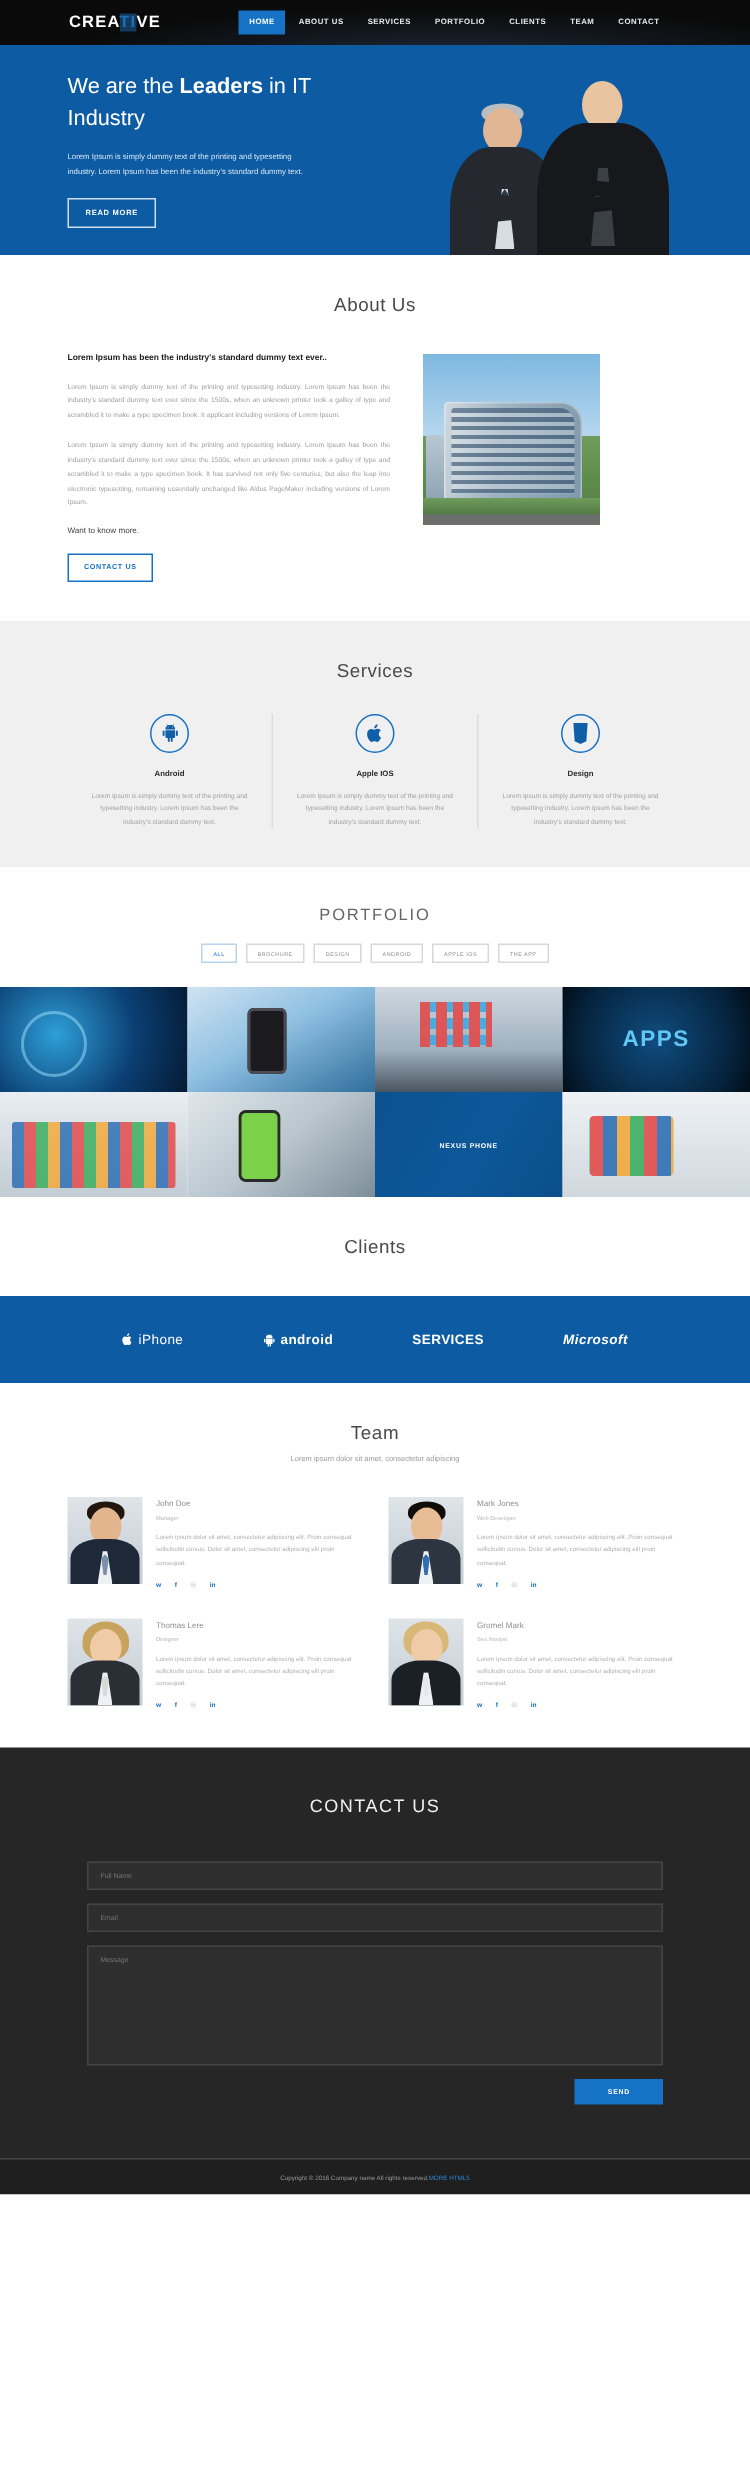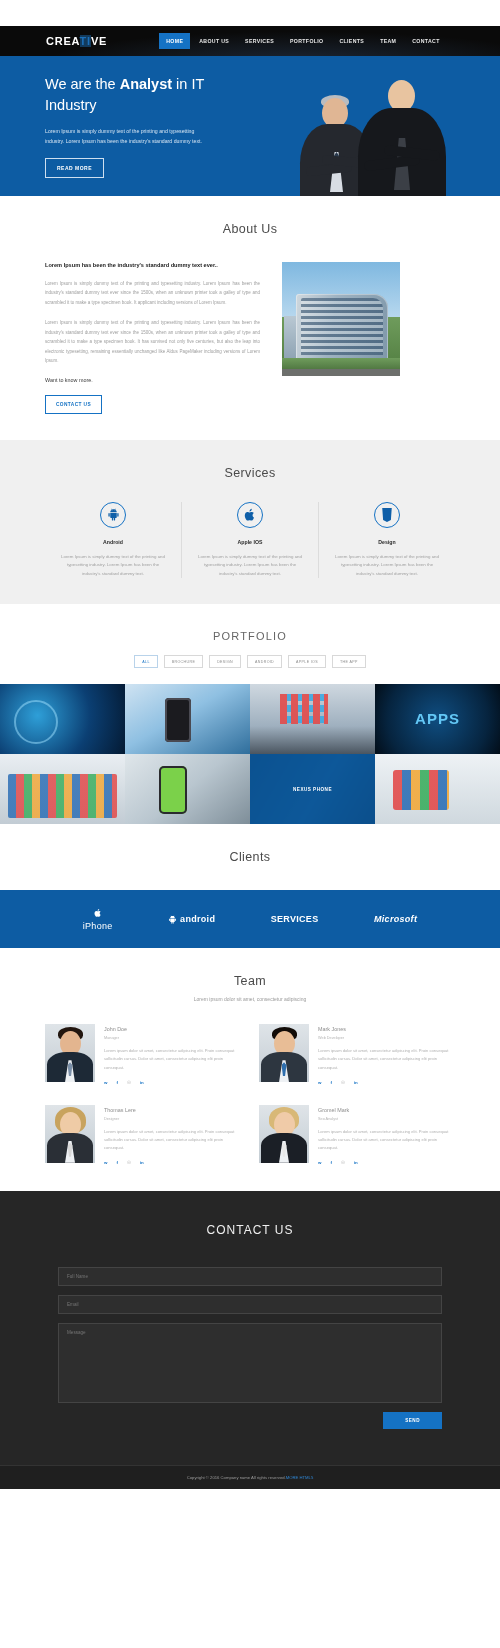--- a/index.html
+++ b/index.html
@@ -4,21 +4,21 @@
 <style>
   * { box-sizing: border-box; margin: 0; padding: 0; }
   html, body { width: 500px; }
   body {
     font-family: "Liberation Sans", sans-serif;
     background: #ffffff;
     color: #333;
     width: 500px;
     overflow-x: hidden;
   }
-  .page { width: 500px; position: relative; margin-top: 26px; }
+  .page { width: 500px; position: relative; }
 
   
   .navbar {
     height: 30px;
     background: #0a0a0a;
     display: flex;
     align-items: center;
     padding: 0 12px;
     position: relative;
   }
@@ -339,21 +339,21 @@
     color: #fff;
     font-size: 9px;
     font-weight: bold;
     letter-spacing: .3px;
     display: flex;
     align-items: center;
     gap: 3px;
     white-space: nowrap;
   }
   .client-logo.italic { font-style: italic; align-items: center; }
-  .client-logo.thin { font-weight: 300; flex-direction: column; }
+  .client-logo.thin { font-weight: 300; }
 
   
   .team-grid {
     display: grid;
     grid-template-columns: 1fr 1fr;
     gap: 20px 18px;
     padding: 0 45px;
     margin-top: 22px;
   }
   .member { display: flex; gap: 9px; }
@@ -450,21 +450,21 @@
       <a class="nav-link" href="#">ABOUT US</a>
       <a class="nav-link" href="#">SERVICES</a>
       <a class="nav-link" href="#">PORTFOLIO</a>
       <a class="nav-link" href="#">CLIENTS</a>
       <a class="nav-link" href="#">TEAM</a>
       <a class="nav-link" href="#">CONTACT</a>
     </div>
   </div>
 
   <div class="hero">
-    <div class="hero-title"><span>We are the </span><b>Analyst</b><span> in IT Industry</span></div>
+    <div class="hero-title"><span>We are the </span><b>Leaders</b><span> in IT Industry</span></div>
     <div class="hero-text">Lorem Ipsum is simply dummy text of the printing and typesetting industry. Lorem Ipsum has been the industry's standard dummy text.</div>
     <button class="hero-btn">READ MORE</button>
     <div class="hero-people">
       <div class="person man">
         <div class="p-hair"></div>
         <div class="p-head"></div>
         <div class="p-body"></div>
         <div class="p-shirt"></div>
         <div class="p-tie"></div>
         <div class="arm arm-l"></div>

